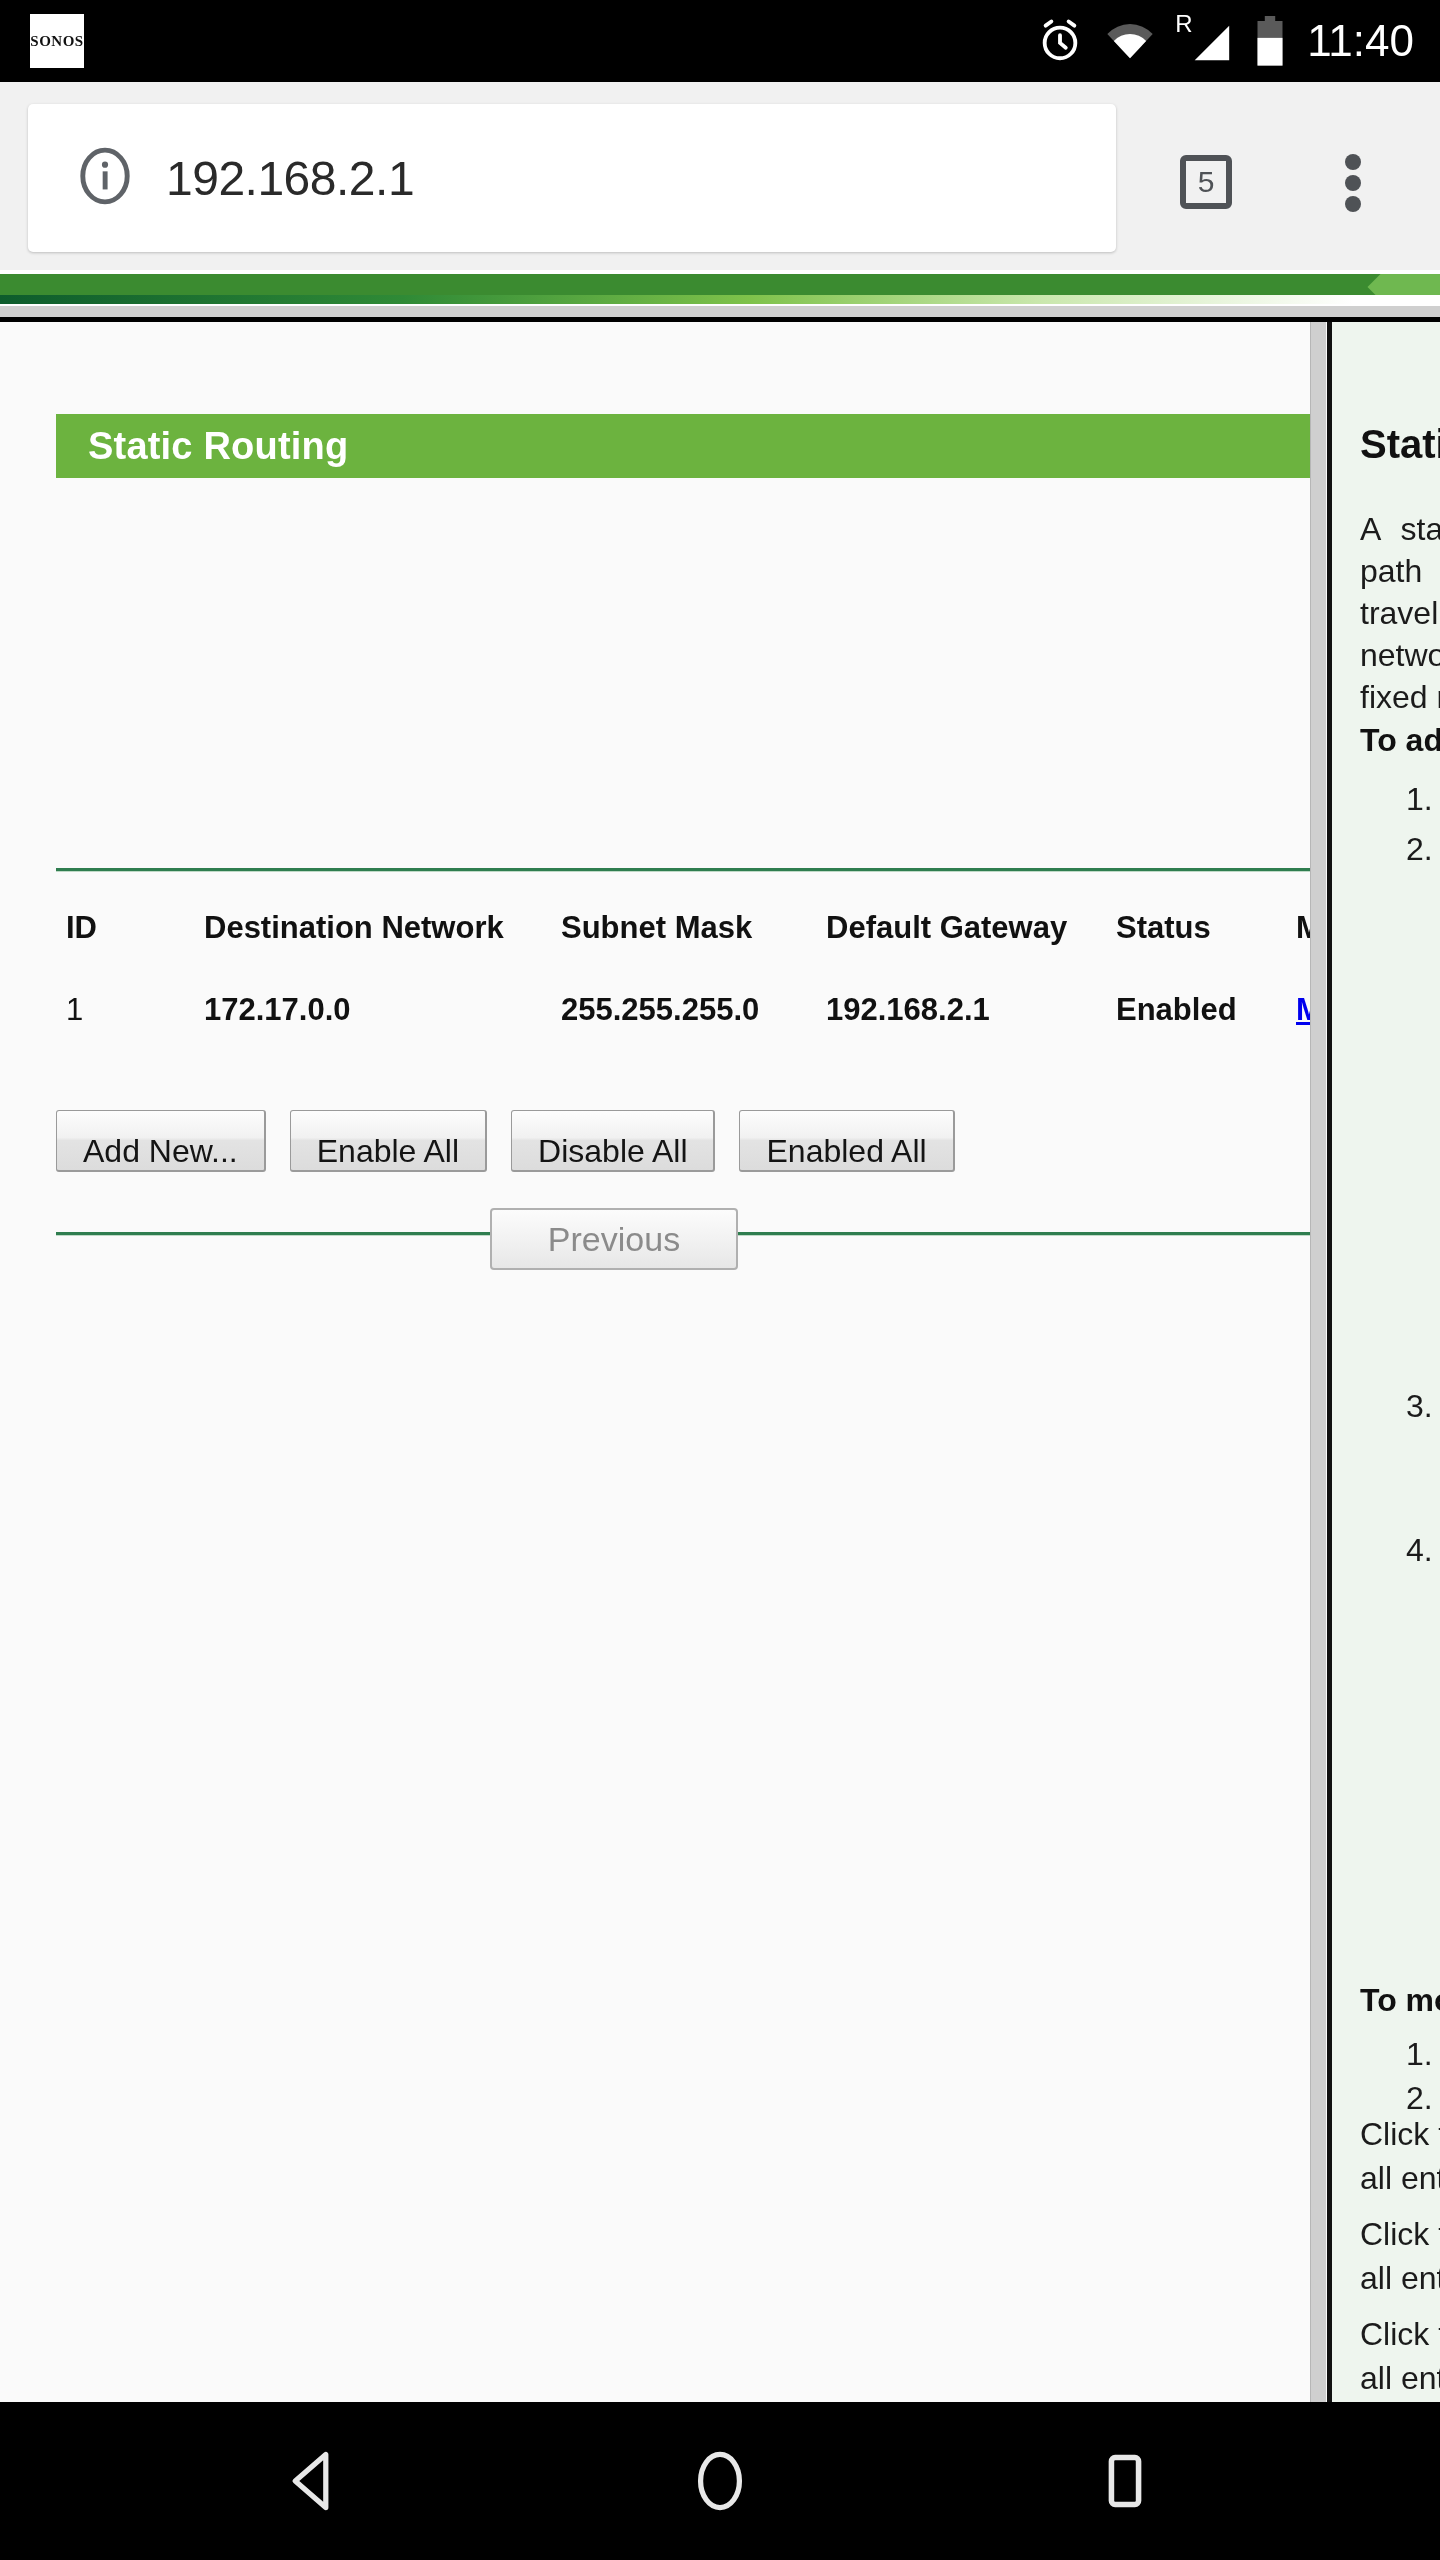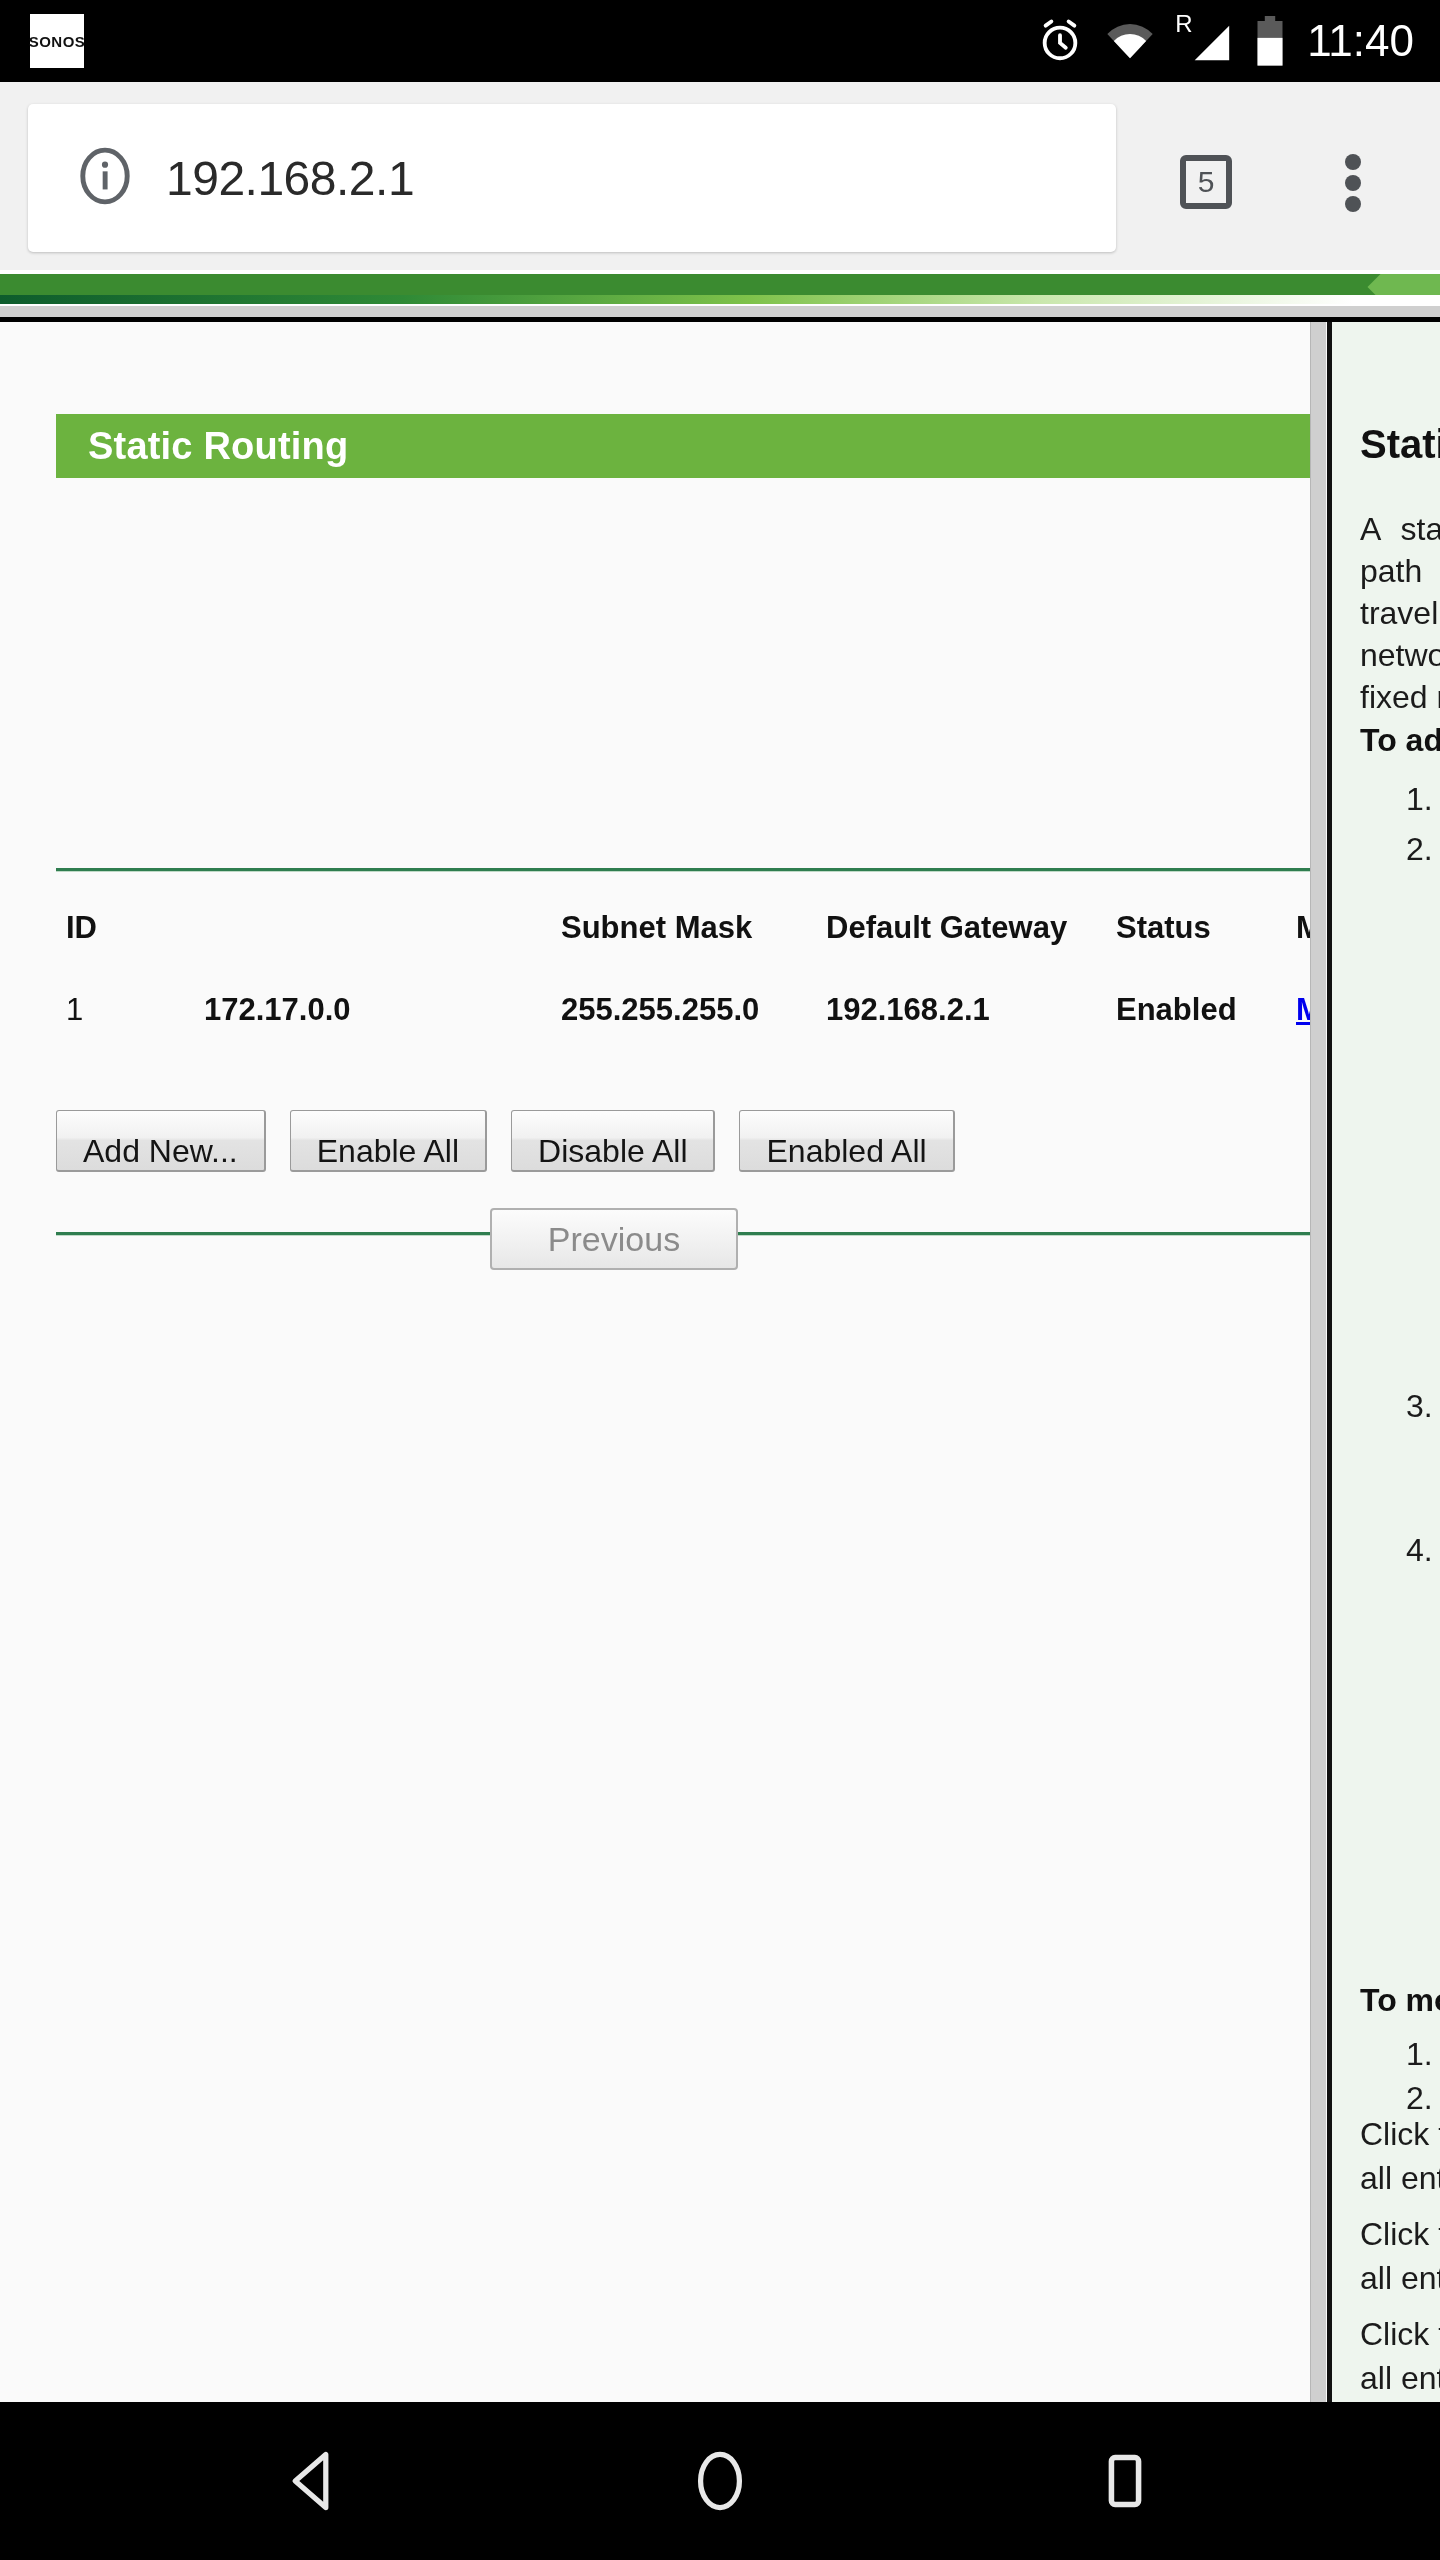--- a/index.html
+++ b/index.html
@@ -31,21 +31,21 @@
     background: #ffffff;
     display: flex;
     align-items: center;
     justify-content: center;
   }
   .sonos-badge span {
     font-size: 15px;
     font-weight: bold;
     letter-spacing: 0.5px;
     color: #111;
-    font-family: Liberation Sans, sans-serif;
+    font-family: Liberation Serif, serif;
   }
   .status-right {
     position: absolute;
     right: 26px;
     top: 0;
     height: 82px;
     display: flex;
     align-items: center;
     gap: 22px;
   }
@@ -516,20 +516,21 @@
 
     <div class="section-head">
       <span>Static Routing</span>
     </div>
 
     <div class="hrule hrule-top"></div>
 
     <div class="route-table">
       <div class="route-row route-head">
         <span class="cell c-id">ID</span>
+        <span class="cell c-dest">Destination Network</span>
         <span class="cell c-mask">Subnet Mask</span>
         <span class="cell c-gw">Default Gateway</span>
         <span class="cell c-stat">Status</span>
         <span class="cell c-mod">M</span>
       </div>
       <div class="route-row route-data">
         <span class="cell c-id">1</span>
         <span class="cell c-dest">172.17.0.0</span>
         <span class="cell c-mask">255.255.255.0</span>
         <span class="cell c-gw">192.168.2.1</span>

